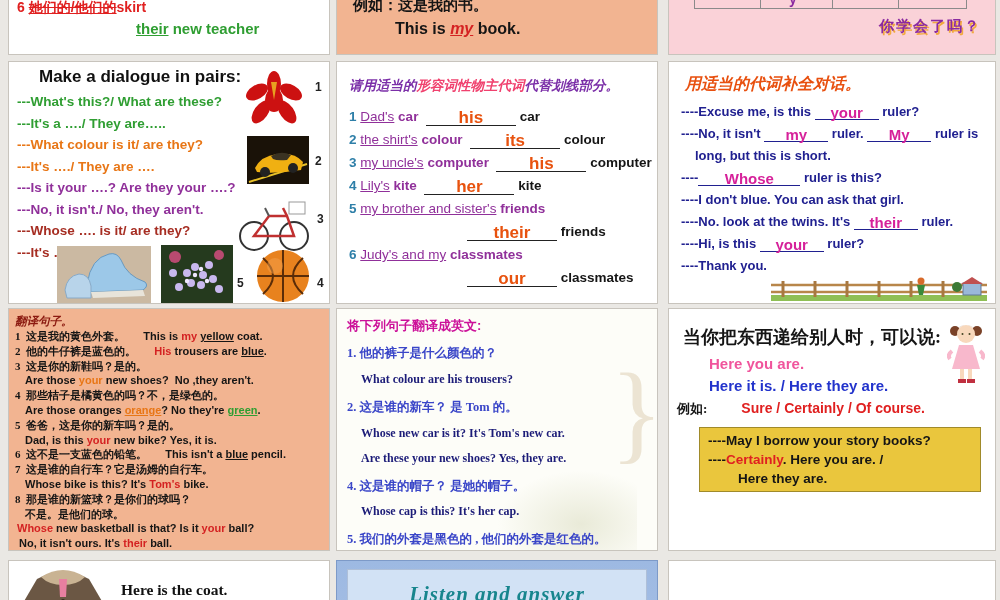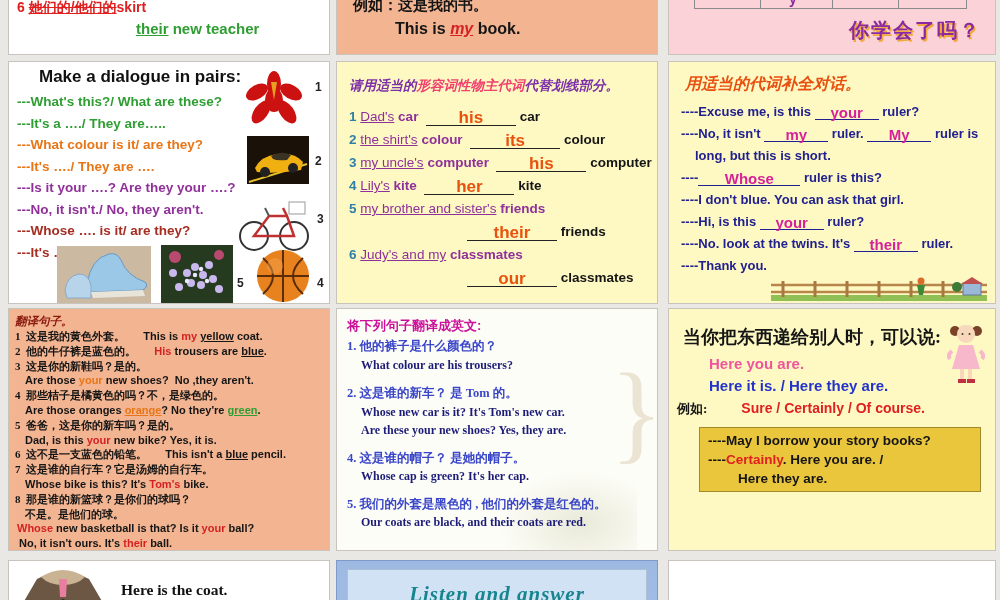--- a/index.html
+++ b/index.html
@@ -45,47 +45,47 @@
   .s-a .a-green{position:absolute;left:127px;top:207px;font-size:15px;}
   
   .s-b{background:#f2b491;}
   .s-b .b-l1{position:absolute;left:16px;top:183px;font-size:15px;font-weight:bold;color:#151515;}
   .s-b .b-l2{position:absolute;left:58px;top:207px;font-size:16px;font-weight:bold;color:#151515;}
   
   .s-c{background:#fad2d8;}
   .s-c .c-table{position:absolute;left:26px;top:170px;height:26px;display:flex;}
   .s-c .c-cell{border:1px solid #8a8a8a;border-top:none;margin-left:-1px;position:relative;overflow:hidden;}
   .s-c .c-desc{position:absolute;left:28px;top:8px;color:#8b2aa0;font-weight:bold;font-size:14px;}
-  .s-c .c-title{position:absolute;right:14px;top:204px;font-size:20px;font-weight:bold;color:#8b2aa0;letter-spacing:2px;text-shadow:1.5px 1.5px 0 #f2a93c;font-family:"Liberation Serif",serif;}
+  .s-c .c-title{position:absolute;right:14px;top:204px;font-size:15px;font-weight:bold;color:#8b2aa0;letter-spacing:2px;text-shadow:1.5px 1.5px 0 #f2a93c;font-family:"Liberation Serif",serif;}
   
   .s-d .d-title{margin:5px 0 4px 30px;font-size:17px;font-weight:600;color:#111;}
   .s-d .d-lines{padding-left:8px;}
   .s-d .tline{font-size:13.5px;line-height:21.5px;}
   .s-d .numlab{position:absolute;font-size:12px;font-weight:600;color:#222;}
   .s-d svg{position:absolute;}
   
-  .s-e,.s-f,.s-i{background:#fef9c3;}
+  .s-e,.s-f,.s-i{background:#ffffff;}
   .s-e .e-title{padding:14px 0 8px 12px;font-size:13.5px;}
   .s-e .e-lines{padding-left:12px;}
   .s-e .tline{font-size:13.5px;line-height:19px;margin-bottom:4px;}
   .s-f .f-title{padding:12px 0 6px 16px;font-size:16px;font-weight:bold;font-style:italic;color:#e8500f;}
   .s-f .f-lines{padding-left:12px;}
   .s-f .tline{font-size:13px;line-height:22px;}
   
   .s-g{background:#f2b491;}
   .s-g .g-title{padding:5px 0 0 6px;font-size:11.5px;font-weight:bold;font-style:italic;color:#8b1a10;font-family:"Liberation Serif",serif;}
   .s-g .g-lines{padding-left:6px;}
   .s-g .tline{font-size:11px;line-height:14.8px;}
   
   .s-h{background:#fdfdf8;}
   .s-h .h-wm{position:absolute;right:-6px;top:40px;font-size:110px;color:#d8c8a8;opacity:.45;font-family:"Liberation Serif",serif;}
   .s-h .h-wm2{position:absolute;right:20px;bottom:-10px;width:140px;height:90px;background:radial-gradient(ellipse at 60% 60%, #e9ead8 0%, rgba(255,255,255,0) 70%);}
   .s-h .h-title{position:relative;padding:8px 0 2px 10px;font-size:13px;font-weight:bold;color:#cc1199;}
   .s-h .h-lines{position:relative;padding-left:10px;}
-  .s-h .tline{font-size:12.5px;line-height:18.5px;}
+  .s-h .tline{font-size:12.5px;line-height:18.5px;margin-top:7px;}
   
   .s-i .i-intro{padding:16px 0 6px 14px;font-size:18px;font-weight:bold;color:#151515;font-family:"Liberation Serif",serif;}
   .s-i .i-hyou{padding-left:40px;font-size:15px;font-weight:bold;color:#f0549c;}
   .s-i .i-hit{padding:5px 0 6px 40px;font-size:15px;font-weight:bold;color:#2233cc;}
   .s-i .i-egrow{display:flex;align-items:baseline;padding-left:8px;}
   .s-i .i-eglab{font-size:13px;font-weight:bold;color:#151515;font-family:"Liberation Serif",serif;}
   .s-i .i-egred{margin-left:34px;font-size:14px;font-weight:bold;color:#e02020;}
   .s-i .i-box1{margin:7px 14px 0 26px;background:#b6dde6;border:1px solid #8fa9b0;padding:3px 8px;}
   .s-i .i-box2{margin:9px 14px 0 30px;background:#eac63d;border:1px solid #a08a2a;padding:3px 8px;}
   .s-i .tline{font-size:13.5px;line-height:19px;}
@@ -228,22 +228,22 @@
   </div>
 
   <div class="slide c3 r2 s-f">
     <div class="f-title">用适当的代词补全对话。</div>
     <div class="f-lines">
         <div class="tline"><span class="sg-nb">----Excuse me, is this </span><span class="sg-blm">your</span><span class="sg-nb"> ruler?</span></div>
         <div class="tline"><span class="sg-nb">----No, it isn't </span><span class="sg-blm">my</span><span class="sg-nb"> ruler. </span><span class="sg-blm">My</span><span class="sg-nb"> ruler is</span></div>
         <div class="tline" style="padding-left: 14px;"><span class="sg-nb">long, but this is short.</span></div>
         <div class="tline"><span class="sg-nb">----</span><span class="sg-blw">Whose</span><span class="sg-nb"> ruler is this?</span></div>
         <div class="tline"><span class="sg-nb">----I don't blue. You can ask that girl.</span></div>
+        <div class="tline"><span class="sg-nb">----No. look at the twins. It's </span><span class="sg-blm">their</span><span class="sg-nb"> ruler.</span></div>
         <div class="tline"><span class="sg-nb">----Hi, is this </span><span class="sg-blm">your</span><span class="sg-nb"> ruler?</span></div>
-        <div class="tline"><span class="sg-nb">----No. look at the twins. It's </span><span class="sg-blm">their</span><span class="sg-nb"> ruler.</span></div>
         <div class="tline"><span class="sg-nb">----Thank you.</span></div>
       </div>
     <svg style="position:absolute;right:8px;bottom:2px" width="216" height="24" viewBox="0 0 216 24">
       <rect y="18" width="216" height="6" fill="#8fbf55"></rect>
       <line x1="0" y1="8" x2="216" y2="8" stroke="#b8864a" stroke-width="2.5"></line>
       <line x1="0" y1="15" x2="216" y2="15" stroke="#b8864a" stroke-width="2.5"></line>
       <g stroke="#a87840" stroke-width="3">
         <line x1="12" y1="4" x2="12" y2="20"></line>
           <line x1="44" y1="4" x2="44" y2="20"></line>
           <line x1="76" y1="4" x2="76" y2="20"></line>
@@ -284,21 +284,21 @@
     <div class="h-wm2"></div>
     <div class="h-wm">}</div>
     <div class="h-title">将下列句子翻译成英文:</div>
     <div class="h-lines">
         <div class="tline"><span class="sg-hz">1. 他的裤子是什么颜色的？</span></div>
         <div class="tline" style="padding-left: 14px;"><span class="sg-ha">What colour are his trousers?</span></div>
         <div class="tline" style="margin-top: 10px;"><span class="sg-hz">2. 这是谁的新车？ 是 Tom 的。</span></div>
         <div class="tline" style="padding-left: 14px;"><span class="sg-ha">Whose new car is it? It's Tom's new car.</span></div>
         <div class="tline" style="padding-left: 14px;"><span class="sg-ha">Are these your new shoes? Yes, they are.</span></div>
         <div class="tline" style="margin-top: 9px;"><span class="sg-hz">4. 这是谁的帽子？ 是她的帽子。</span></div>
-        <div class="tline" style="padding-left: 14px;"><span class="sg-ha">Whose cap is green? It's her cap.</span></div>
+        <div class="tline" style="padding-left: 14px;"><span class="sg-ha">Whose cap is this? It's her cap.</span></div>
         <div class="tline" style="margin-top: 9px;"><span class="sg-hz">5. 我们的外套是黑色的 , 他们的外套是红色的。</span></div>
         <div class="tline" style="padding-left: 14px;"><span class="sg-ha">Our coats are black, and their coats are red.</span></div>
       </div>
   </div>
 
   <div class="slide c3 r3 s-i">
     <div class="i-intro">当你把东西递给别人时，可以说:</div>
     <div class="i-hyou">Here you are.</div>
     <div class="i-hit">Here it is. / Here they are.</div>
     <div class="i-egrow">

